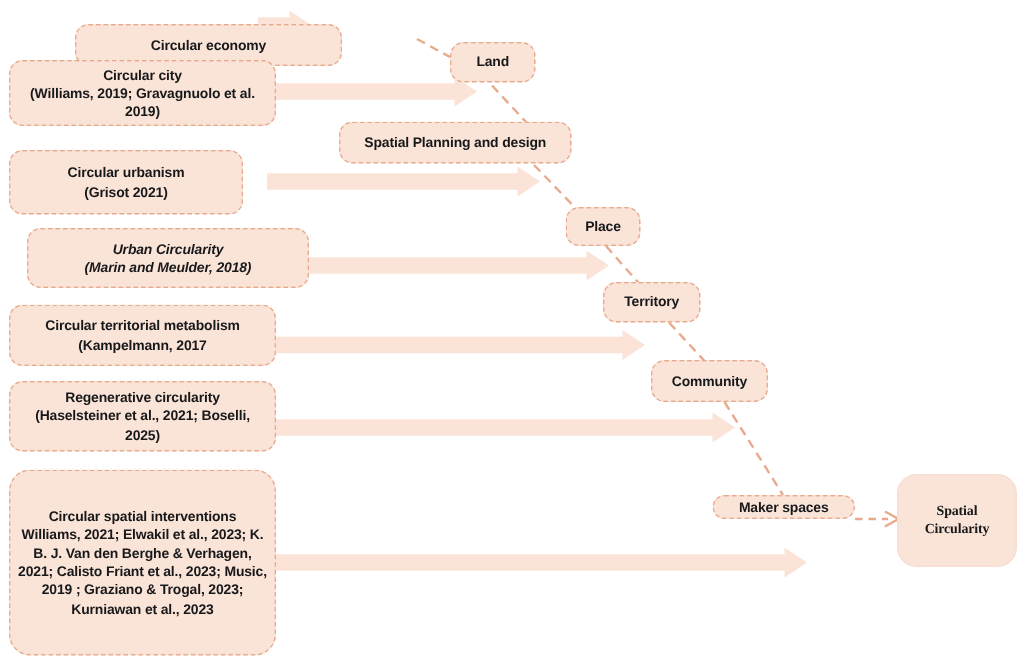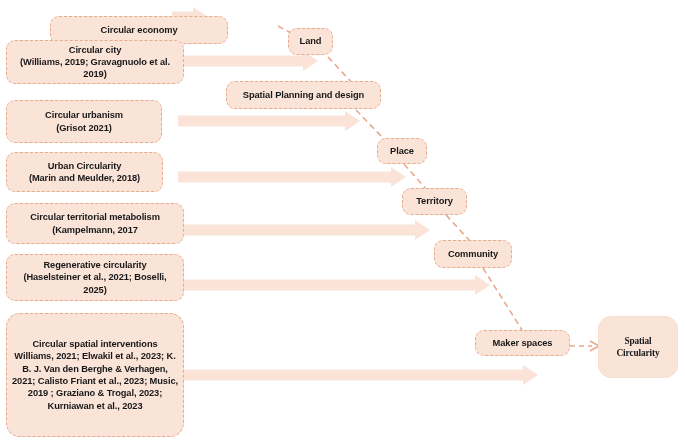--- a/index.html
+++ b/index.html
@@ -142,62 +142,62 @@
   <div class="node" style="left:6px; top:40px; width:178px; height:44px;">
     <span class="txt">Circular city
 (Williams, 2019; Gravagnuolo et al. 2019)</span>
   </div>
 
   <div class="node" style="left:6px; top:100px; width:156px; height:43px;">
     <span class="txt">Circular urbanism
 (Grisot 2021)</span>
   </div>
 
-  <div class="node" style="left:6px; top:152px; width:157px; height:40px;">
+  <div class="node" style="left:18px; top:152px; width:188px; height:40px;font-style:italic;">
     <span class="txt">Urban Circularity
 (Marin and Meulder, 2018)</span>
   </div>
 
   <div class="node" style="left:6px; top:203px; width:178px; height:41px;">
     <span class="txt">Circular territorial metabolism
 (Kampelmann, 2017</span>
   </div>
 
   <div class="node" style="left:6px; top:254px; width:178px; height:47px;">
     <span class="txt">Regenerative circularity
 (Haselsteiner et al., 2021; Boselli, 2025)</span>
   </div>
 
   <div class="node" style="left:6px; top:313px; width:178px; height:124px; border-radius:14px;">
     <span class="txt">Circular spatial interventions
 Williams, 2021; Elwakil et al., 2023; K. B. J. Van den Berghe &amp; Verhagen, 2021; Calisto Friant et al., 2023; Music, 2019 ; Graziano &amp; Trogal, 2023; Kurniawan et al., 2023</span>
   </div>
 
 
-  <div class="node" style="left:288px; top:28px; width:45px; height:27px;">
+  <div class="node" style="left:300px; top:28px; width:57px; height:27px;">
     <span class="txt">Land</span>
   </div>
 
   <div class="node" style="left:226px; top:81px; width:155px; height:28px;">
     <span class="txt">Spatial Planning and design</span>
   </div>
 
   <div class="node" style="left:377px; top:138px; width:50px; height:26px;">
     <span class="txt">Place</span>
   </div>
 
   <div class="node" style="left:402px; top:188px; width:65px; height:27px;">
     <span class="txt">Territory</span>
   </div>
 
   <div class="node" style="left:434px; top:240px; width:78px; height:28px;align-items:center;">
     <span class="txt">Community</span>
   </div>
 
-  <div class="node" style="left:475px; top:330px; width:95px; height:26px;">
+  <div class="node" style="left:475px; top:330px; width:95px; height:16px;">
     <span class="txt">Maker spaces</span>
   </div>
 
   <div class="node solid" style="left:598px; top:316px; width:80px; height:62px;">
     <span class="txt">Spatial
 Circularity</span>
   </div>
 
 </div>
 

